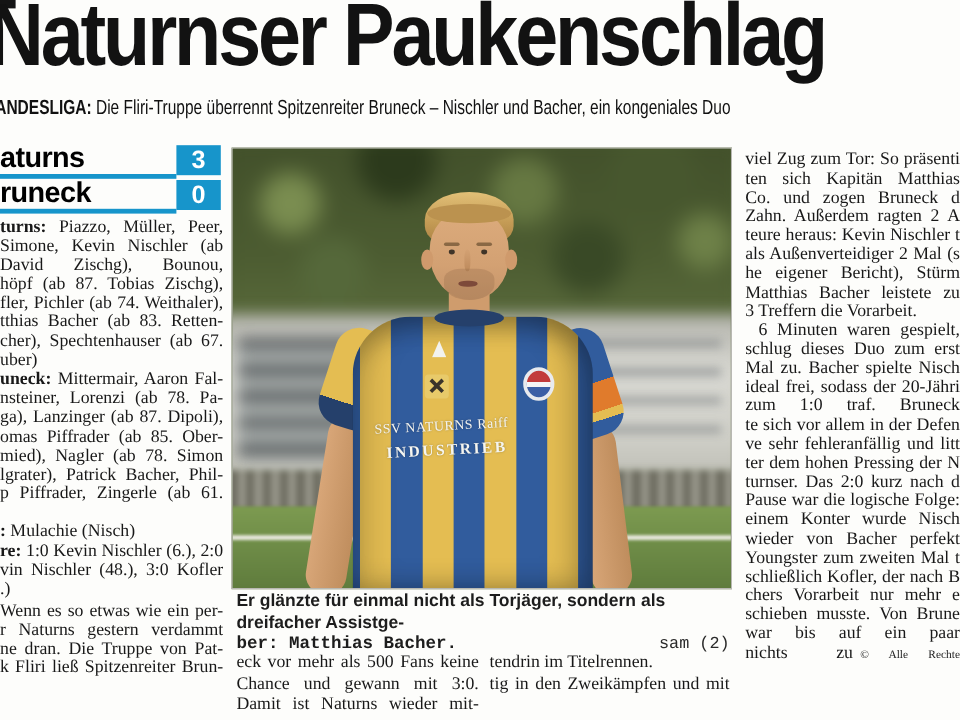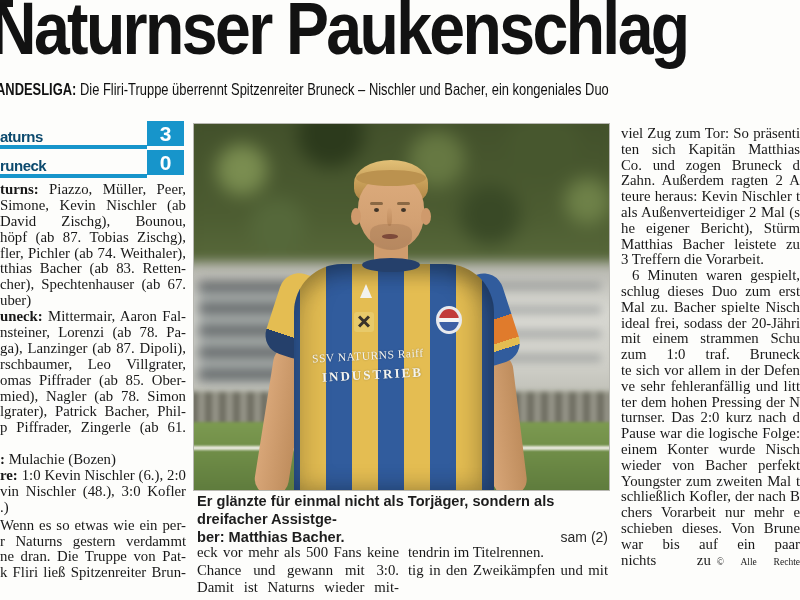--- a/index.html
+++ b/index.html
@@ -12,21 +12,21 @@
     font-weight:700;font-size:74px;line-height:1;letter-spacing:-3px;color:#121212;
     transform:scaleX(.87);transform-origin:0 0;white-space:nowrap;}
   .kicker{position:absolute;top:80px;left:-4px;font-family:"Liberation Sans",sans-serif;
     font-size:17px;color:#111;transform:scaleX(.76);transform-origin:0 0;white-space:nowrap;}
   .kicker b{font-weight:700;}
 
   
   .sb{position:absolute;left:0;top:120px;width:184px;}
   .sb-row{position:relative;height:29px;}
   .sb-team{position:absolute;left:0;bottom:5px;font-family:"Liberation Sans",sans-serif;
-    font-weight:700;font-size:15px;line-height:1;letter-spacing:-.5px;color:#0c4a6e;}
+    font-weight:700;font-size:24px;line-height:1;letter-spacing:-.5px;color:#000000;}
   .sb-underline{position:absolute;left:0;bottom:0;height:4px;width:147px;background:var(--accent);}
   .sb-score{position:absolute;right:0;bottom:3px;width:37px;height:25px;background:var(--accent);
     color:#fff;font-family:"Liberation Sans",sans-serif;font-weight:700;font-size:21px;
     line-height:25px;text-align:center;}
 
   
   .col .ln{font-size:14.8px;line-height:15.9px;height:15.9px;overflow:hidden;
     text-align:justify;text-align-last:justify;text-justify:inter-word;}
   .col .ln b{font-weight:700;font-family:Liberation Serif, serif;}
   .col .ln.nj{text-align-last:left;}
@@ -38,21 +38,21 @@
   .mid-a{position:absolute;left:197px;top:544px;width:202px;}
   .mid-b{position:absolute;left:408px;top:544px;width:200px;}
   .mid-a .ln,.mid-b .ln{line-height:17.5px;height:17.5px;}
   .copyright{font-family:"Liberation Serif",serif;font-size:9.5px;color:#222;margin-left:6px;}
   .ln.flexline{display:flex;align-items:baseline;text-align-last:left;}
 
   
   .caption{position:absolute;left:197px;top:492px;width:411px;
     font-family:"Liberation Sans",sans-serif;font-weight:700;font-size:14.6px;
     line-height:18px;color:#1d1d1d;}
-  .cap-row2{display:flex;justify-content:space-between;align-items:baseline;}
+  .cap-row2{display:flex;justify-content:space-between;align-items:baseline;font-family:Liberation Mono, monospace;}
   .credit{font-weight:400;font-size:14px;color:#2a2a2a;}
 
   
   .photo{position:absolute;left:193px;top:123px;width:415px;height:366px;overflow:hidden;
     border:1px solid #b8b8b2;background:#58683a;}
   .photo *{position:absolute;}
   .bg-top{left:-14px;right:-14px;top:-14px;height:175px;filter:blur(9px);
     background:
       radial-gradient(42px 42px at 14% 34%, #7a8d50 0 60%, transparent 61%),
       radial-gradient(55px 55px at 34% 14%, #2c3a1c 0 60%, transparent 61%),
@@ -153,27 +153,26 @@
       <div class="ln"><span class="txt">Simone, Kevin Nischler (ab</span></div>
       <div class="ln"><span class="txt">David Zischg), Bounou,</span></div>
       <div class="ln"><span class="txt">höpf (ab 87. Tobias Zischg),</span></div>
       <div class="ln"><span class="txt">fler, Pichler (ab 74. Weithaler),</span></div>
       <div class="ln"><span class="txt">tthias Bacher (ab 83. Retten-</span></div>
       <div class="ln"><span class="txt">cher), Spechtenhauser (ab 67.</span></div>
       <div class="ln nj"><span class="txt">uber)</span></div>
       <div class="ln"><b class="lbl">uneck:</b><span class="txt"> Mittermair, Aaron Fal-</span></div>
       <div class="ln"><span class="txt">nsteiner, Lorenzi (ab 78. Pa-</span></div>
       <div class="ln"><span class="txt">ga), Lanzinger (ab 87. Dipoli),</span></div>
-      <div class="ln"><span class="txt">rschbaumer, Leo Villgrater,</span></div>
       <div class="ln"><span class="txt">omas Piffrader (ab 85. Ober-</span></div>
       <div class="ln"><span class="txt">mied), Nagler (ab 78. Simon</span></div>
       <div class="ln"><span class="txt">lgrater), Patrick Bacher, Phil-</span></div>
       <div class="ln"><span class="txt">p Piffrader, Zingerle (ab 61. Ri-</span></div>
       <div class="ln nj"><span class="txt"></span></div>
-      <div class="ln nj"><b class="lbl">:</b><span class="txt"> Mulachie (Bozen)</span></div>
+      <div class="ln nj"><b class="lbl">:</b><span class="txt"> Mulachie (Nisch)</span></div>
       <div class="ln"><b class="lbl">re:</b><span class="txt"> 1:0 Kevin Nischler (6.), 2:0</span></div>
       <div class="ln"><span class="txt">vin Nischler (48.), 3:0 Kofler</span></div>
       <div class="ln nj"><span class="txt">.)</span></div>
       <div class="ln gap"><span class="txt">Wenn es so etwas wie ein per-</span></div>
       <div class="ln"><span class="txt">r Naturns gestern verdammt</span></div>
       <div class="ln"><span class="txt">ne dran. Die Truppe von Pat-</span></div>
       <div class="ln"><span class="txt">k Fliri ließ Spitzenreiter Brun-</span></div>
     </div>
 
   <div class="photo">
@@ -243,32 +242,31 @@
       <div class="ln"><span class="txt">Zahn. Außerdem ragten 2 A</span></div>
       <div class="ln"><span class="txt">teure heraus: Kevin Nischler t</span></div>
       <div class="ln"><span class="txt">als Außenverteidiger 2 Mal (s</span></div>
       <div class="ln"><span class="txt">he eigener Bericht), Stürm</span></div>
       <div class="ln"><span class="txt">Matthias Bacher leistete zu all</span></div>
       <div class="ln nj"><span class="txt">3 Treffern die Vorarbeit.</span></div>
       <div class="ln ind"><span class="txt">6 Minuten waren gespielt,</span></div>
       <div class="ln"><span class="txt">schlug dieses Duo zum erst</span></div>
       <div class="ln"><span class="txt">Mal zu. Bacher spielte Nisch</span></div>
       <div class="ln"><span class="txt">ideal frei, sodass der 20-Jähri</span></div>
-      <div class="ln"><span class="txt">mit einem strammen Schu</span></div>
       <div class="ln"><span class="txt">zum 1:0 traf. Bruneck präsenti</span></div>
       <div class="ln"><span class="txt">te sich vor allem in der Defen</span></div>
       <div class="ln"><span class="txt">ve sehr fehleranfällig und litt u</span></div>
       <div class="ln"><span class="txt">ter dem hohen Pressing der N</span></div>
       <div class="ln"><span class="txt">turnser. Das 2:0 kurz nach d</span></div>
       <div class="ln"><span class="txt">Pause war die logische Folge: I</span></div>
       <div class="ln"><span class="txt">einem Konter wurde Nisch</span></div>
       <div class="ln"><span class="txt">wieder von Bacher perfekt</span></div>
       <div class="ln"><span class="txt">Youngster zum zweiten Mal t</span></div>
       <div class="ln"><span class="txt">schließlich Kofler, der nach B</span></div>
       <div class="ln"><span class="txt">chers Vorarbeit nur mehr e</span></div>
-      <div class="ln"><span class="txt">schieben dieses. Von Brune</span></div>
+      <div class="ln"><span class="txt">schieben musste. Von Brune</span></div>
       <div class="ln"><span class="txt">war bis auf ein paar Weitschüs</span></div>
       <div class="ln nj flexline">
         <span class="txt">nichts zu sehen.</span>
         <span class="sm copyright">© Alle Rechte vorbeha</span>
       </div>
     </div>
 </div>
 
 </body></html>

